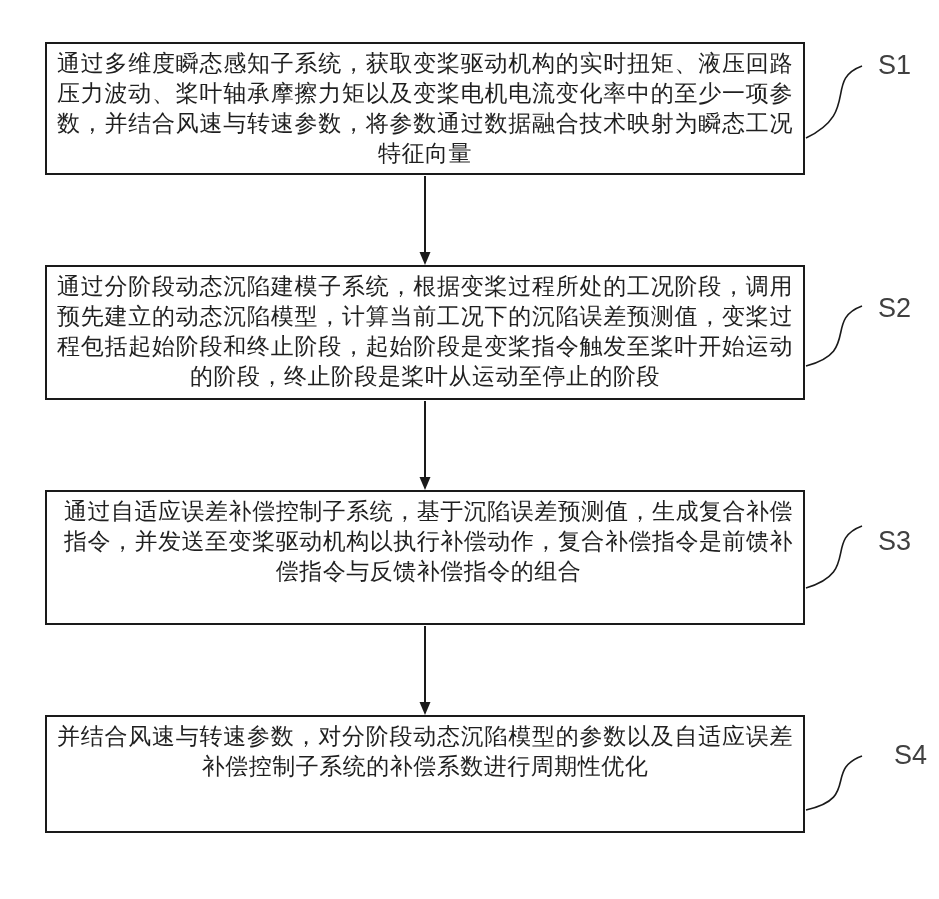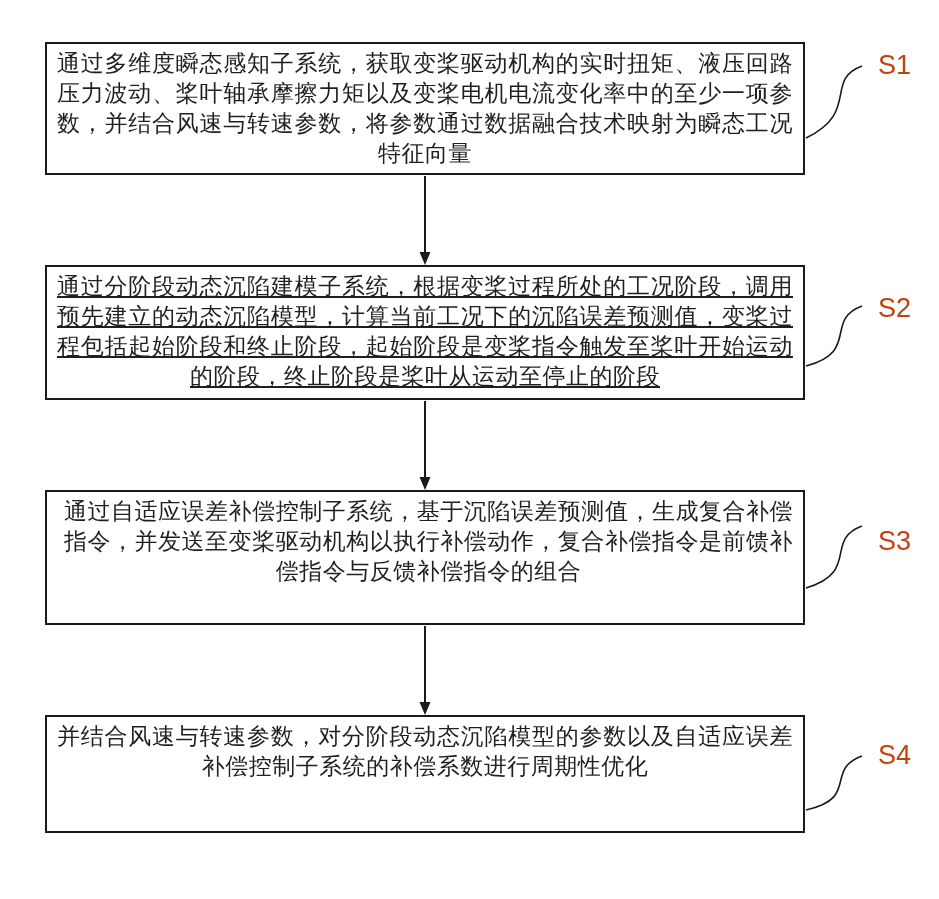--- a/index.html
+++ b/index.html
@@ -38,35 +38,35 @@
   }
   .step-text {
     width: 100%;
     font-size: 23px;
     line-height: 30px;
     text-align: justify;
     text-align-last: center;
     letter-spacing: 0.5px;
   }
   .box-1 { top: 42px;  height: 133px; }
-  .box-2 { top: 265px; height: 135px; text-decoration: underline; }
+  .box-2 { top: 265px; height: 135px; }
   .box-3 { top: 490px; height: 135px; padding-left: 17px; }
   .box-4 { top: 715px; height: 118px; }
   .step-label {
     position: absolute;
     left: 878px;
     font-size: 27px;
     line-height: 30px;
-    color: #c2410c;
+    color: #404040;
     font-weight: 400;
   }
   .label-1 { top: 50px;  }
   .label-2 { top: 293px; }
   .label-3 { top: 526px; }
-  .label-4 { top: 740px; }
+  .label-4 { top: 740px; margin-left: 16px; }
 </style>
 </head>
 <body>
 
 <div class="canvas">
 
   <svg class="overlay" width="939" height="899" viewBox="0 0 939 899" xmlns="http://www.w3.org/2000/svg">
 
     <g>
       <line x1="425" y1="176" x2="425" y2="254" stroke="#1a1a1a" stroke-width="2"></line>

